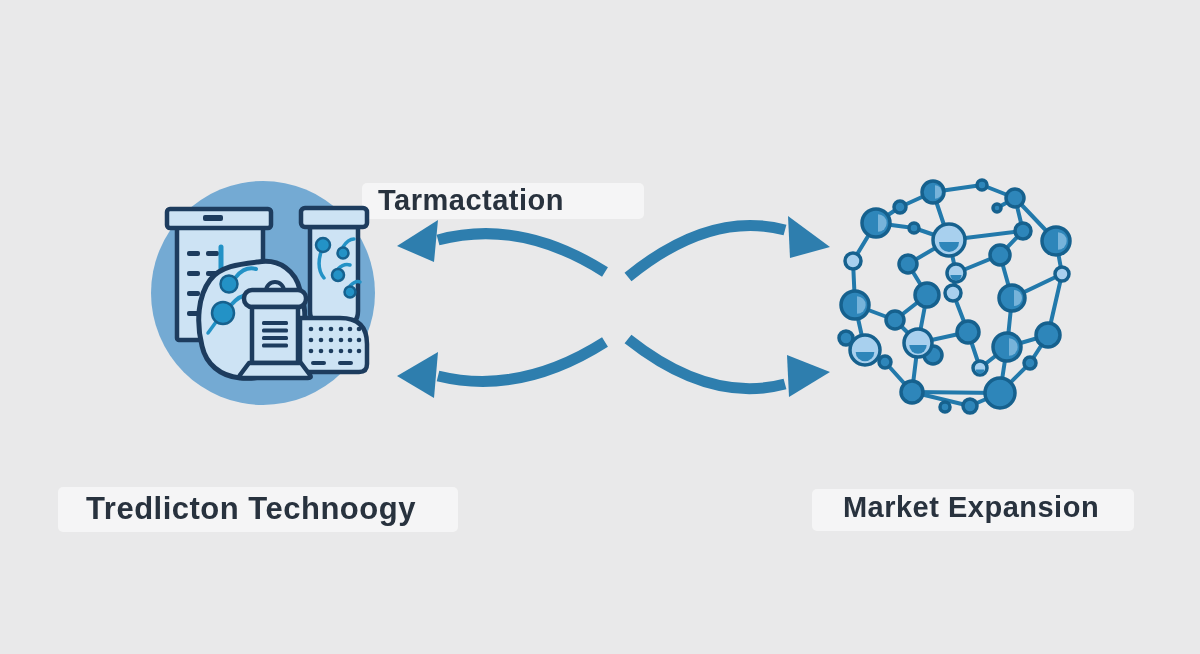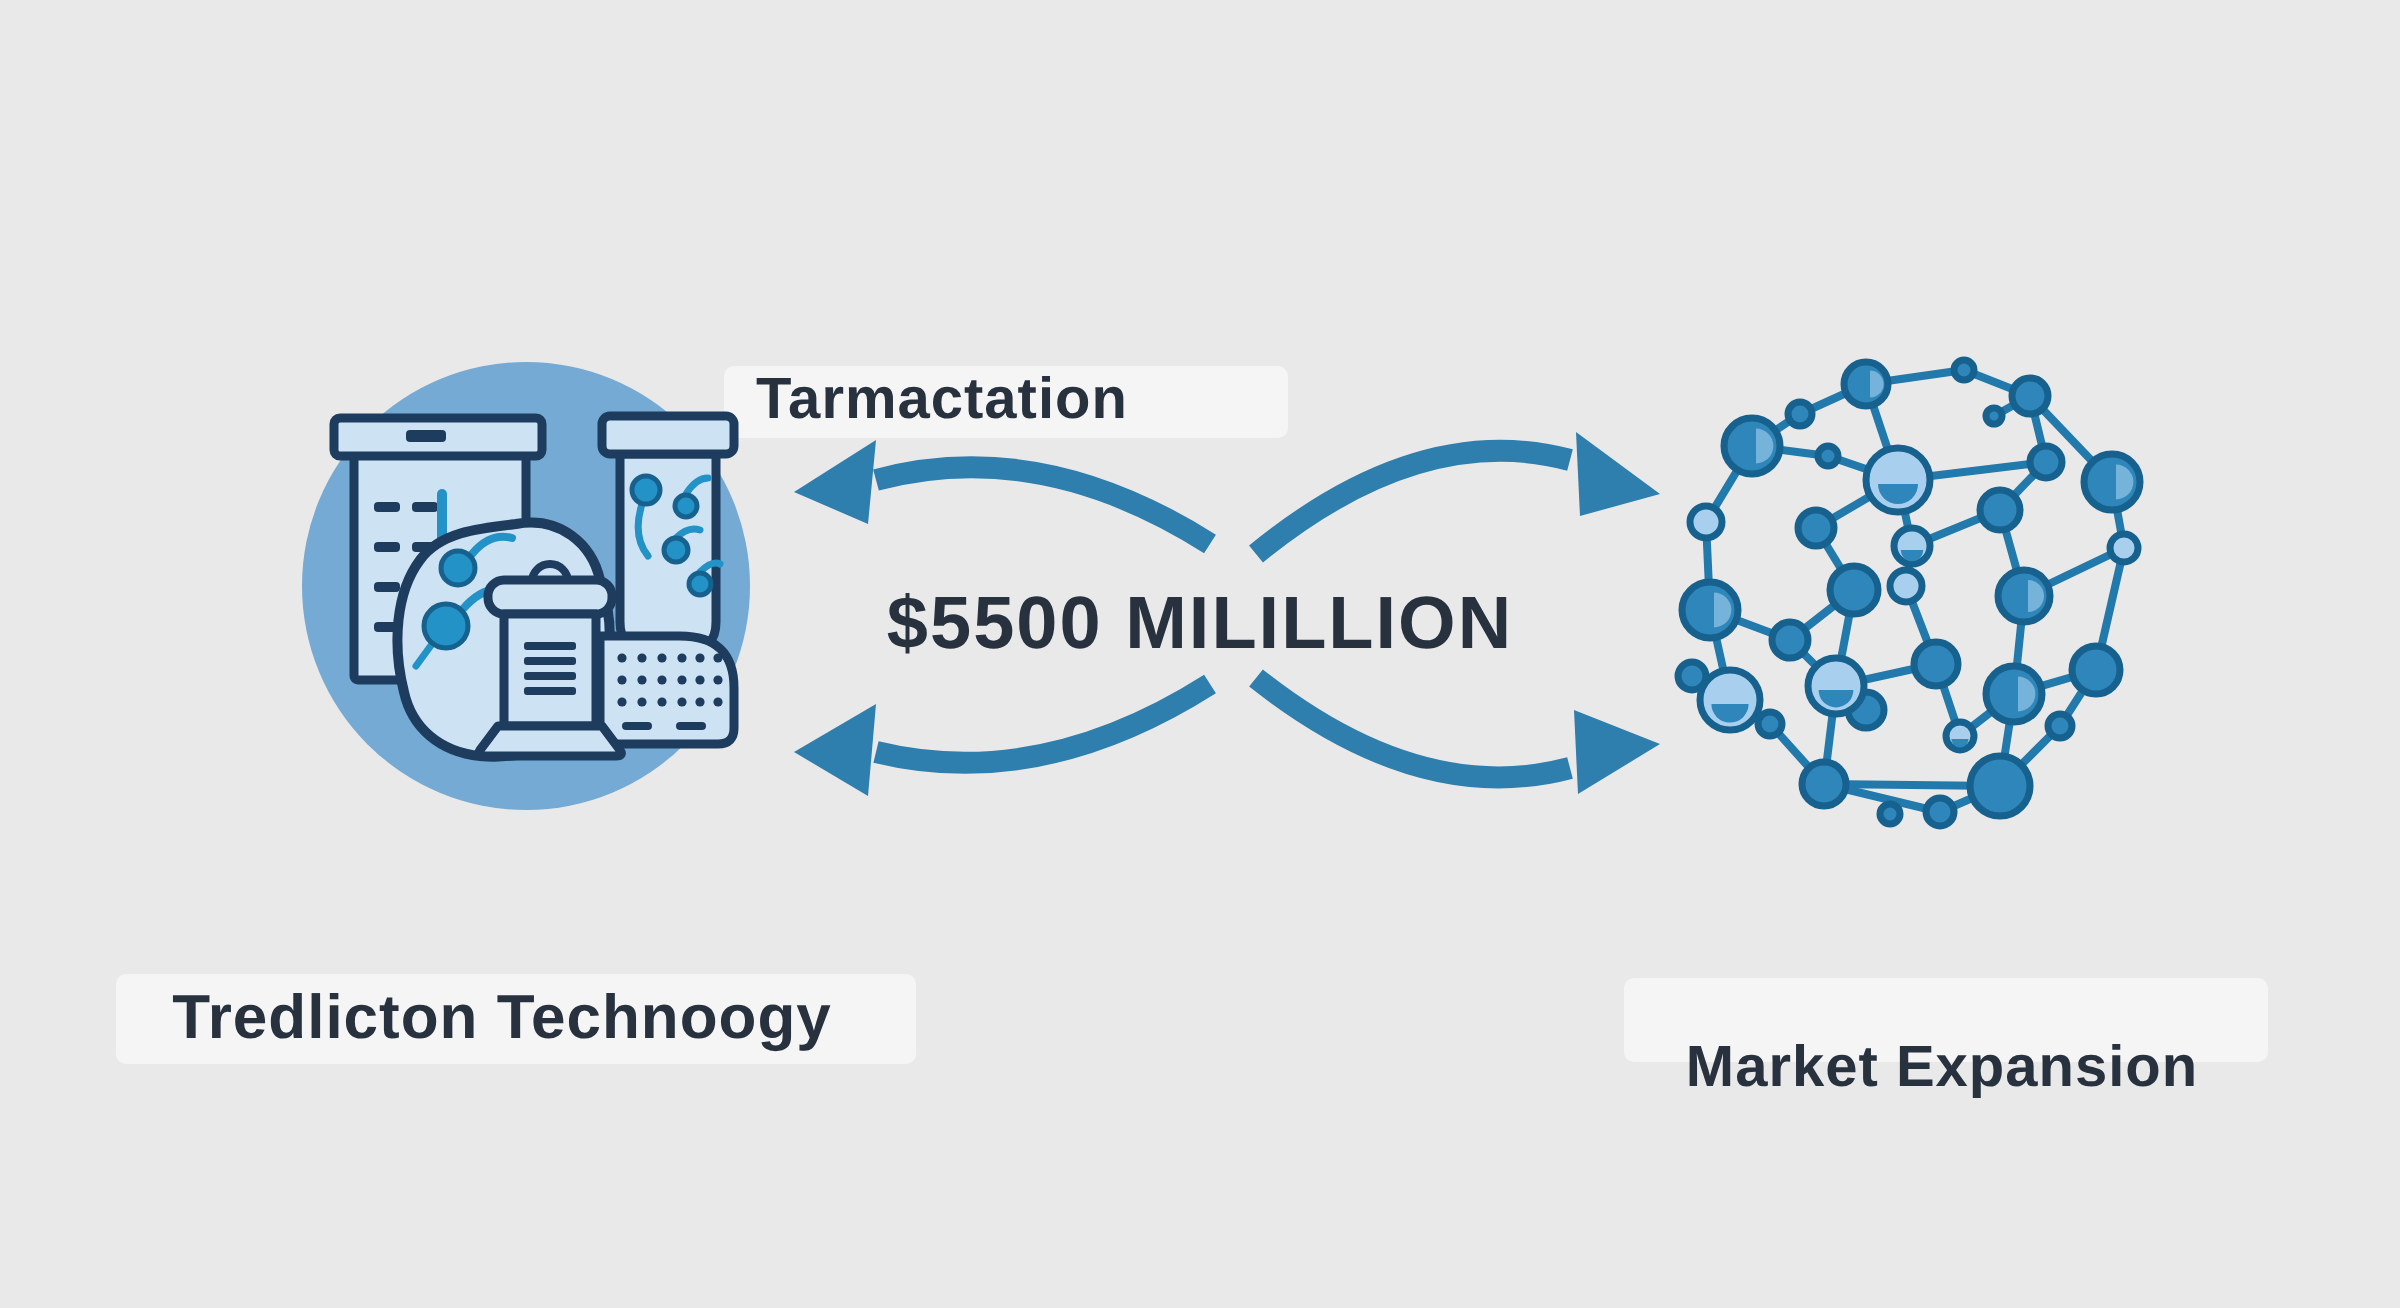--- a/index.html
+++ b/index.html
@@ -239,20 +239,19 @@
           <path class="ncr" d="M 1009 338.3 A 8.7 8.7 0 0 1 1009 355.7 Z"></path>
         <circle class="nd" cx="1030" cy="363" r="6"></circle>
         <circle class="nd" cx="1048" cy="335" r="12"></circle>
         <circle class="nd" cx="945" cy="407" r="5"></circle>
       </g>
     </g>
   </svg>
 
   <div class="label" style="left:378px;top:184px;font-size:29px;">Tarmactation</div>
 
-  <div class="label centered" style="left:600px;top:291px;font-size:37px;letter-spacing:1px;">$5500 MILILLION</div>
 
 
   <div class="label centered" style="left:251px;top:491px;font-size:31px;">Tredlicton Technoogy</div>
 
 
-  <div class="label centered" style="left:971px;top:518px;font-size:29px;">Market Expansion</div>
+  <div class="label centered" style="left:971px;top:491px;font-size:29px;">Market Expansion</div>
 </div>
 
 </body></html>

